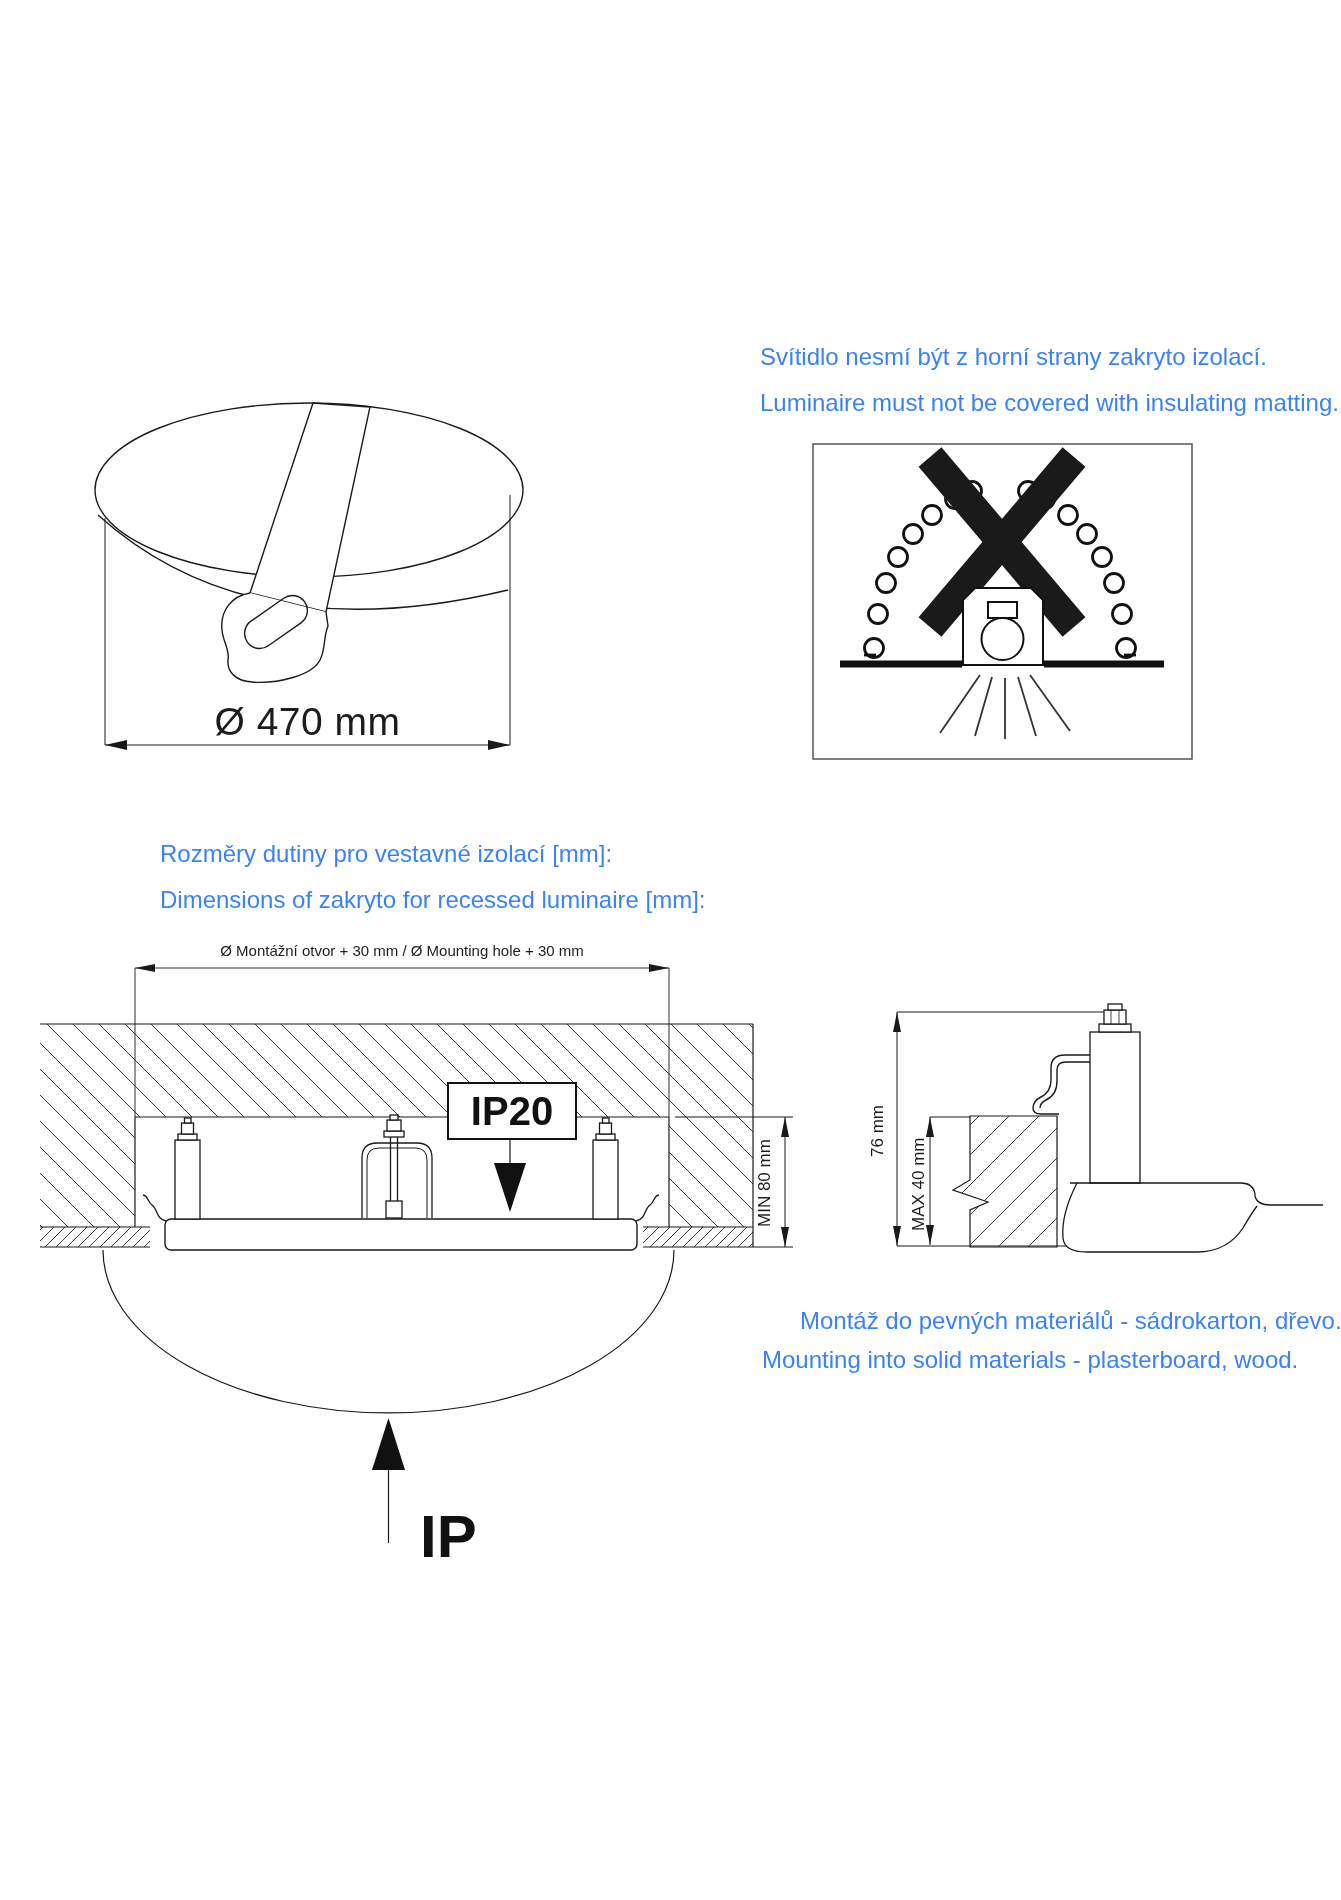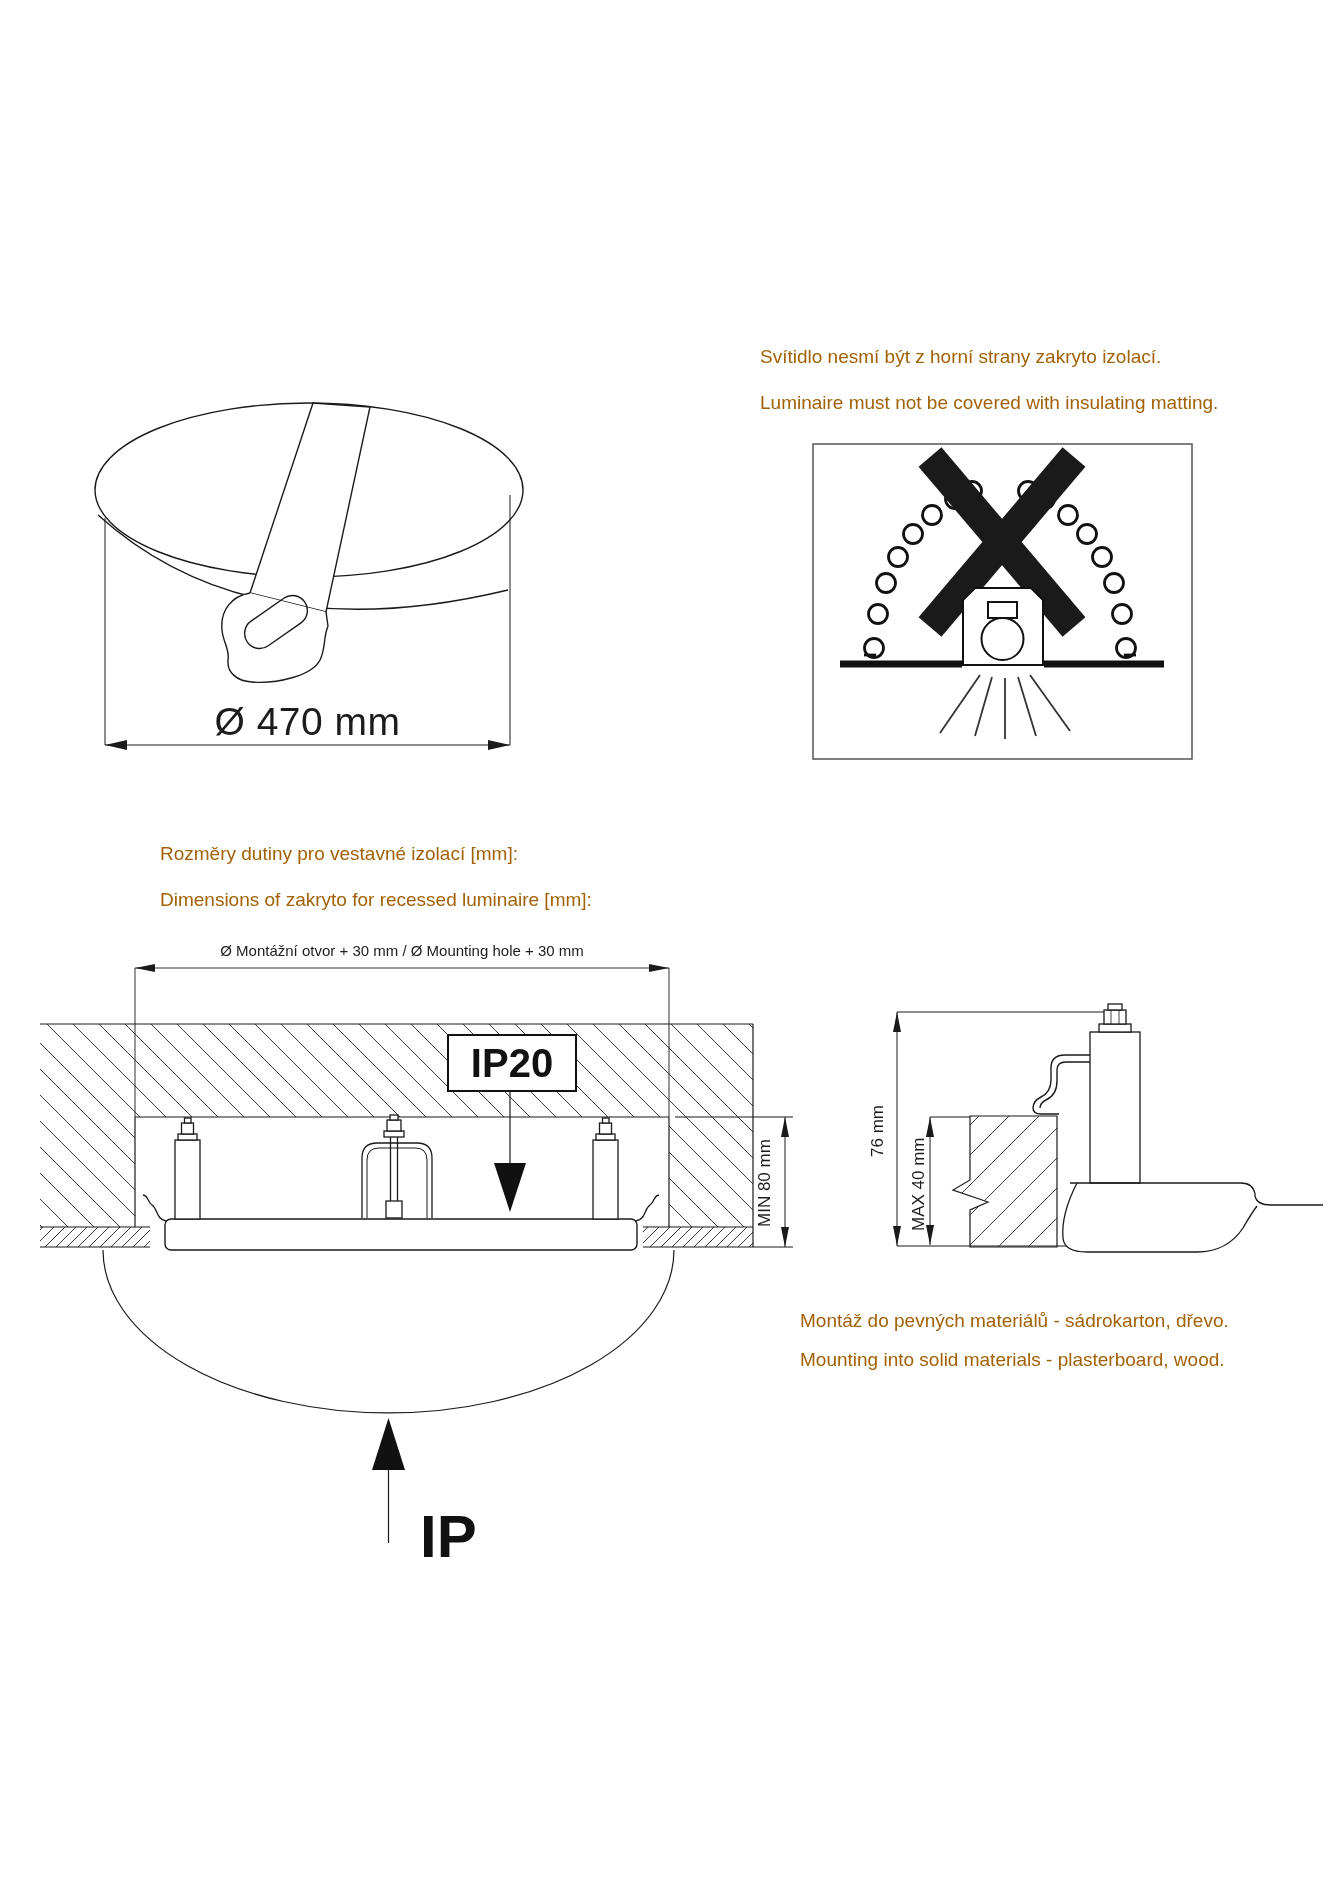--- a/index.html
+++ b/index.html
@@ -1,32 +1,32 @@
 <!DOCTYPE html>
 <html><head>
 <meta charset="utf-8">
 <style>
   html,body{margin:0;padding:0;background:#ffffff;}
   #page{
     position:relative;width:1341px;height:1900px;background:#ffffff;
     font-family:"Liberation Sans","DejaVu Sans",sans-serif;color:#1a1a1a;overflow:hidden;
   }
   .abs{position:absolute;}
-  .para{font-size:19px;line-height:22px;white-space:nowrap;color:#a16207;}
+  .para{font-size:24px;line-height:22px;white-space:nowrap;color:#3b82f6;}
   .dimlabel{font-size:15px;white-space:nowrap;color:#1c1c1c;}
   .vlabel{
     position:absolute;display:flex;align-items:center;justify-content:center;
     writing-mode:vertical-rl;transform:rotate(180deg);
     font-size:17px;white-space:nowrap;color:#1c1c1c;
   }
   .bigdim{font-size:39px;color:#1c1c1c;letter-spacing:0.5px;}
   #ip20box{
     display:flex;align-items:center;justify-content:center;
     border:2px solid #111;background:#ffffff;
-    font-size:40px;font-weight:bold;color:#111;letter-spacing:0px;
+    font-size:40px;font-weight:bold;color:#111;letter-spacing:0px;margin-top:48px;
   }
   #iplabel{font-size:60px;font-weight:bold;color:#111;}
   svg{display:block;}
 </style>
 </head>
 <body>
 
 <div id="page">
 
   <svg class="abs" style="left:80px;top:390px;" width="450" height="370" viewBox="0 0 450 370">
@@ -249,17 +249,17 @@
     <g fill="none" stroke="#1a1a1a" stroke-width="1.3">
       <path d="M215,183 H386 Q398,183 400,194 L400,196 Q402,205 416,205 H468"></path>
       <path d="M222,183 Q206,214 208,238 Q209,252 232,252 H342 Q372,252 388,228 Q396,214 402,206"></path>
     </g>
   </svg>
 
   <div class="vlabel" style="left:866px;top:1088px;width:24px;height:86px;">76 mm</div>
   <div class="vlabel" style="left:906px;top:1128px;width:26px;height:112px;">MAX 40 mm</div>
 
   <div class="abs para" style="left:800px;top:1300px;margin-top:10px;">Montáž do pevných materiálů - sádrokarton, dřevo.</div>
-  <div class="abs para" style="left:800px;top:1349px;">Mounting into solid materials - plasterboard, wood.</div>
+  <div class="abs para" style="left:762px;top:1349px;">Mounting into solid materials - plasterboard, wood.</div>
 
   <div id="iplabel" class="abs" style="left:420px;top:1502px;">IP</div>
 
 </div>
 
 </body></html>

